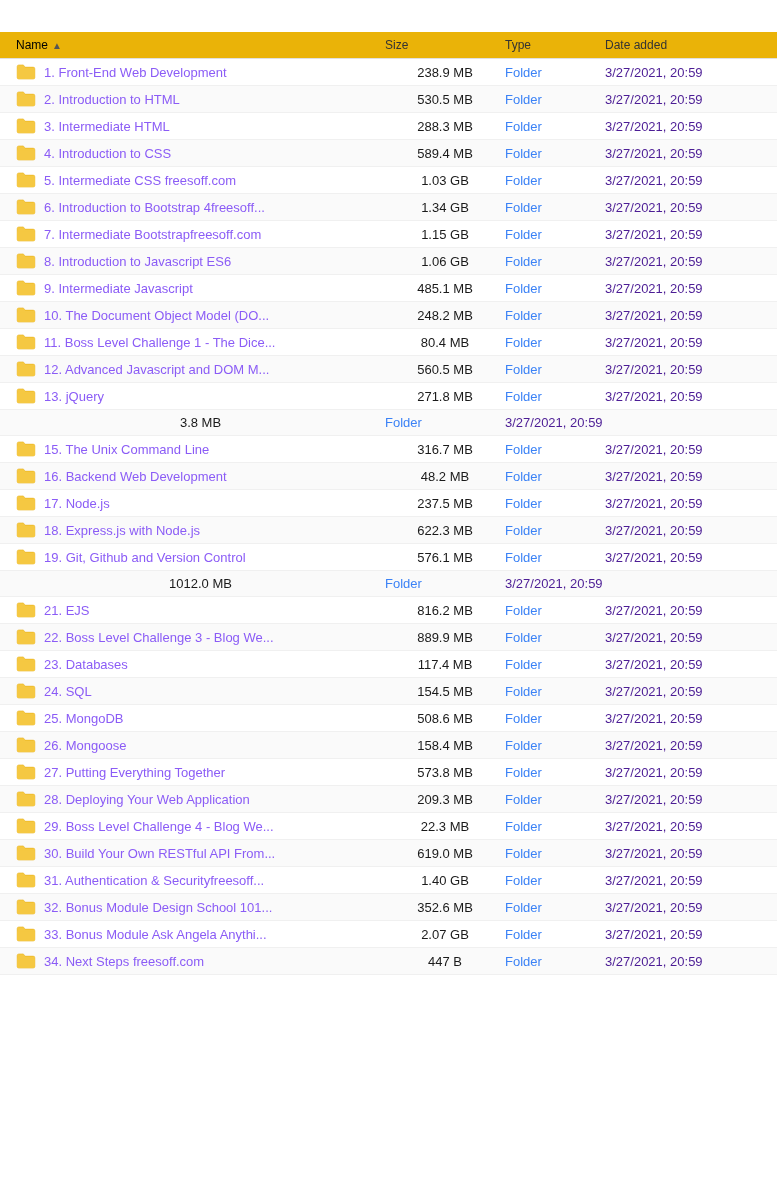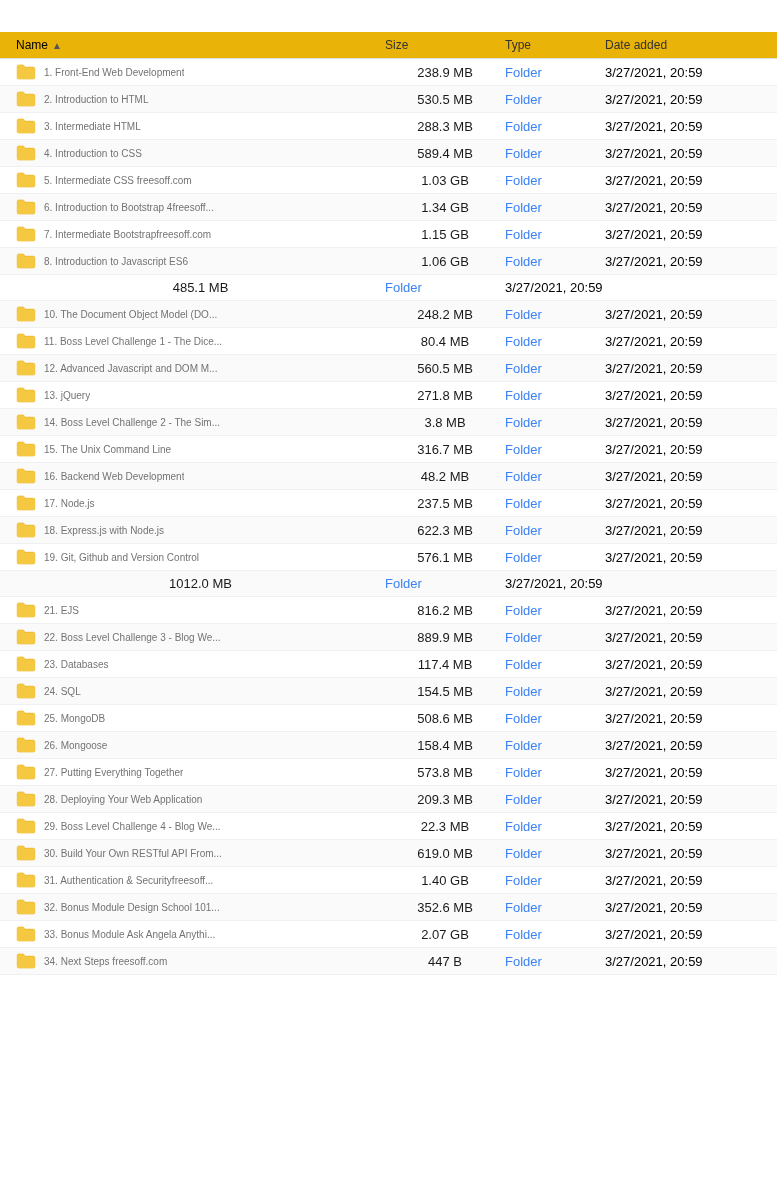--- a/index.html
+++ b/index.html
@@ -80,39 +80,39 @@
 
     .folder-icon svg {
       width: 20px;
       height: 16px;
     }
 
     .file-name-text {
       white-space: nowrap;
       overflow: hidden;
       text-overflow: ellipsis;
-      font-size: 10px;
-      color: #737373;
+      font-size: 13px;
+      color: #8b5cf6;
       text-align: center;
     }
 
     .file-size {
       font-size: 13px;
       color: #1a1a1a;
       text-align: center;
     }
 
     .file-type {
       font-size: 13px;
       color: #3b82f6;
     }
 
     .file-date {
       font-size: 13px;
-      color: #000000;
+      color: #4c1d95;
     }
   </style>
 </head>
 <body>
 
 <div class="file-manager">
   <div class="header-row">
     <div class="header-cell active">
       <span>Name</span>
       <span class="sort-arrow">▲</span>
@@ -235,20 +235,29 @@
             <path d="M1 6 L21 6 L21 15 Q21 17 19 17 L3 17 Q1 17 1 15 Z" fill="#f5c842"></path>
           </svg>
         </span>
         <span class="file-name-text">8. Introduction to Javascript ES6</span>
       </div>
       <div class="file-size">1.06 GB</div>
       <div class="file-type">Folder</div>
       <div class="file-date">3/27/2021, 20:59</div>
     </div>
       <div class="file-row">
+      <div class="file-name-cell">
+        <span class="folder-icon">
+          <svg viewBox="0 0 22 18" xmlns="http://www.w3.org/2000/svg">
+            <path d="M1 3 Q1 1 3 1 L8 1 L10 3.5 L19 3.5 Q21 3.5 21 5.5 L21 15 Q21 17 19 17 L3 17 Q1 17 1 15 Z" fill="#f5c842" stroke="#e6a800" stroke-width="0.5"></path>
+            <path d="M1 6 L21 6 L21 15 Q21 17 19 17 L3 17 Q1 17 1 15 Z" fill="#f5c842"></path>
+          </svg>
+        </span>
+        <span class="file-name-text">9. Intermediate Javascript</span>
+      </div>
       <div class="file-size">485.1 MB</div>
       <div class="file-type">Folder</div>
       <div class="file-date">3/27/2021, 20:59</div>
     </div>
       <div class="file-row">
       <div class="file-name-cell">
         <span class="folder-icon">
           <svg viewBox="0 0 22 18" xmlns="http://www.w3.org/2000/svg">
             <path d="M1 3 Q1 1 3 1 L8 1 L10 3.5 L19 3.5 Q21 3.5 21 5.5 L21 15 Q21 17 19 17 L3 17 Q1 17 1 15 Z" fill="#f5c842" stroke="#e6a800" stroke-width="0.5"></path>
             <path d="M1 6 L21 6 L21 15 Q21 17 19 17 L3 17 Q1 17 1 15 Z" fill="#f5c842"></path>
@@ -296,29 +305,20 @@
             <path d="M1 6 L21 6 L21 15 Q21 17 19 17 L3 17 Q1 17 1 15 Z" fill="#f5c842"></path>
           </svg>
         </span>
         <span class="file-name-text">13. jQuery</span>
       </div>
       <div class="file-size">271.8 MB</div>
       <div class="file-type">Folder</div>
       <div class="file-date">3/27/2021, 20:59</div>
     </div>
       <div class="file-row">
-      <div class="file-name-cell">
-        <span class="folder-icon">
-          <svg viewBox="0 0 22 18" xmlns="http://www.w3.org/2000/svg">
-            <path d="M1 3 Q1 1 3 1 L8 1 L10 3.5 L19 3.5 Q21 3.5 21 5.5 L21 15 Q21 17 19 17 L3 17 Q1 17 1 15 Z" fill="#f5c842" stroke="#e6a800" stroke-width="0.5"></path>
-            <path d="M1 6 L21 6 L21 15 Q21 17 19 17 L3 17 Q1 17 1 15 Z" fill="#f5c842"></path>
-          </svg>
-        </span>
-        <span class="file-name-text">14. Boss Level Challenge 2 - The Sim...</span>
-      </div>
       <div class="file-size">3.8 MB</div>
       <div class="file-type">Folder</div>
       <div class="file-date">3/27/2021, 20:59</div>
     </div>
       <div class="file-row">
       <div class="file-name-cell">
         <span class="folder-icon">
           <svg viewBox="0 0 22 18" xmlns="http://www.w3.org/2000/svg">
             <path d="M1 3 Q1 1 3 1 L8 1 L10 3.5 L19 3.5 Q21 3.5 21 5.5 L21 15 Q21 17 19 17 L3 17 Q1 17 1 15 Z" fill="#f5c842" stroke="#e6a800" stroke-width="0.5"></path>
             <path d="M1 6 L21 6 L21 15 Q21 17 19 17 L3 17 Q1 17 1 15 Z" fill="#f5c842"></path>

